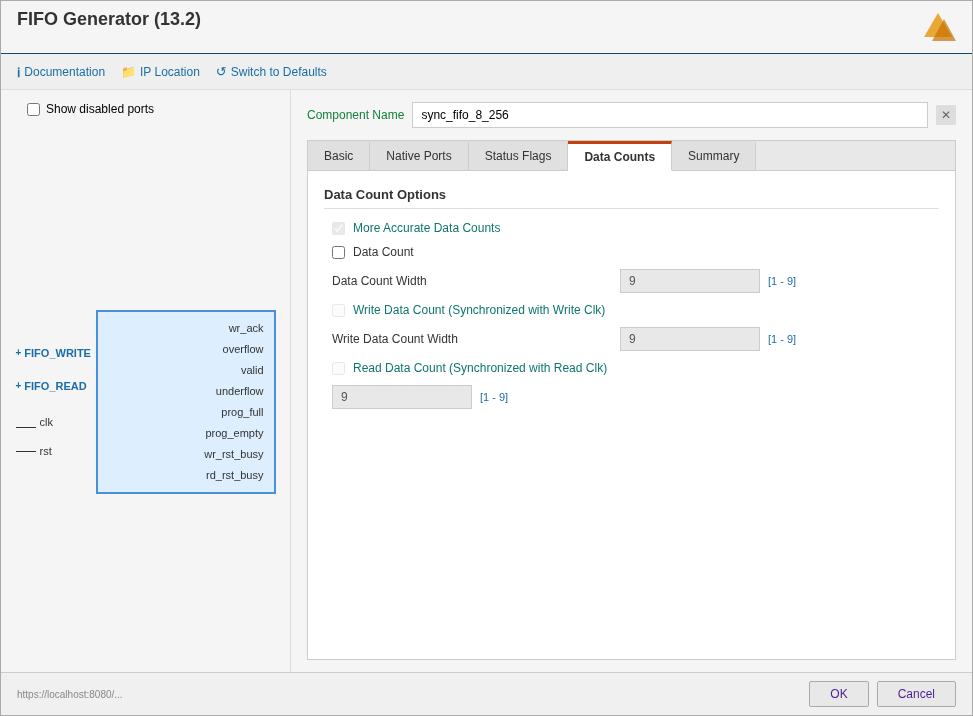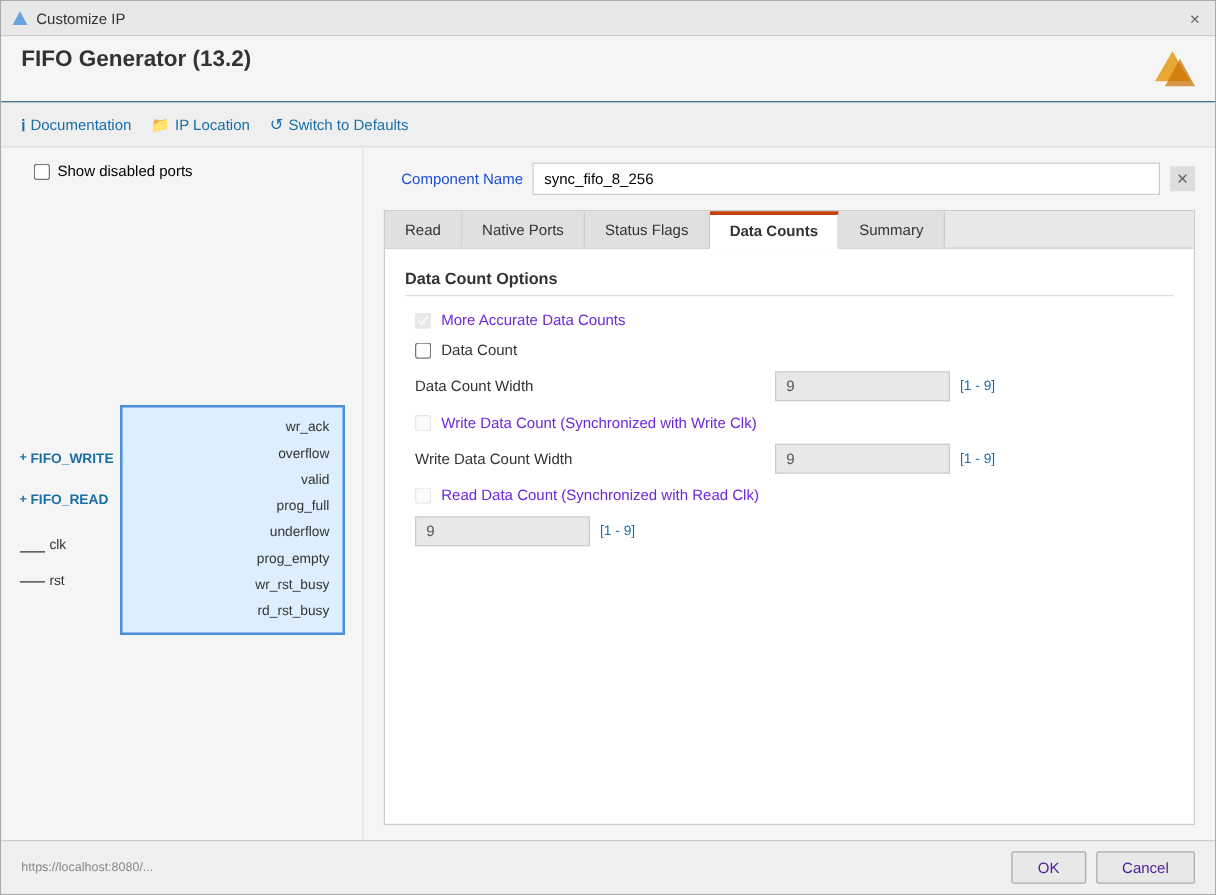--- a/index.html
+++ b/index.html
@@ -110,23 +110,22 @@
       padding: 12px 16px;
     }
     .component-name-row {
       display: flex;
       align-items: center;
       gap: 8px;
       margin-bottom: 12px;
     }
     .component-name-label {
       font-size: 12px;
-      color: #1d4ed8;
+      color: #15803d;
       white-space: nowrap;
-      margin-left: 14px;
     }
     .component-name-input {
       flex: 1;
       padding: 4px 8px;
       border: 1px solid #ccc;
       background: #fff;
       font-size: 12px;
       height: 26px;
     }
     .component-name-clear {
@@ -183,21 +182,21 @@
       align-items: center;
       gap: 8px;
       margin-bottom: 10px;
       padding-left: 8px;
     }
     .option-row label {
       font-size: 12px;
       color: #333;
     }
     .option-row.disabled label {
-      color: #6d28d9;
+      color: #0f766e;
     }
     .field-row {
       display: flex;
       align-items: center;
       gap: 8px;
       margin-bottom: 10px;
       padding-left: 8px;
     }
     .field-row label {
       font-size: 12px;
@@ -259,30 +258,20 @@
     .fifo-row .right-sig {
       color: #333;
       text-align: right;
     }
   </style>
 </head>
 <body>
 
 <div class="window">
 
-  <div class="title-bar">
-    <div class="title-bar-left">
-
-      <svg width="14" height="14" viewBox="0 0 14 14">
-        <polygon points="7,1 13,12 1,12" fill="#4a90d9" opacity="0.8"></polygon>
-      </svg>
-      <span>Customize IP</span>
-    </div>
-    <button class="title-bar-close">×</button>
-  </div>
 
   <div class="header-section">
     <span class="app-title">FIFO Generator (13.2)</span>
 
     <svg width="36" height="36" viewBox="0 0 36 36">
       <polygon points="18,4 32,28 4,28" fill="#e8a020" opacity="0.9"></polygon>
       <polygon points="24,10 36,32 12,32" fill="#c87000" opacity="0.7"></polygon>
     </svg>
   </div>
 
@@ -339,25 +328,25 @@
             <div class="fifo-row">
               <span></span>
                 <span class="right-sig">overflow</span>
             </div>
             <div class="fifo-row">
               <span></span>
                 <span class="right-sig">valid</span>
             </div>
             <div class="fifo-row">
               <span></span>
+                <span class="right-sig">underflow</span>
+            </div>
+            <div class="fifo-row">
+              <span></span>
                 <span class="right-sig">prog_full</span>
-            </div>
-            <div class="fifo-row">
-              <span></span>
-                <span class="right-sig">underflow</span>
             </div>
             <div class="fifo-row">
               <span></span>
                 <span class="right-sig">prog_empty</span>
             </div>
             <div class="fifo-row">
               <span></span>
                 <span class="right-sig">wr_rst_busy</span>
             </div>
             <div class="fifo-row">
@@ -372,21 +361,21 @@
     <div class="right-panel">
 
       <div class="component-name-row">
         <label class="component-name-label">Component Name</label>
         <input class="component-name-input" type="text" value="sync_fifo_8_256" style="">
         <button class="component-name-clear">✕</button>
       </div>
 
       <div class="tabs-container">
         <div class="tabs-header">
-          <div class="tab">Read</div>
+          <div class="tab">Basic</div>
           <div class="tab">Native Ports</div>
           <div class="tab">Status Flags</div>
           <div class="tab active">Data Counts</div>
           <div class="tab">Summary</div>
         </div>
 
         <div class="tab-content">
           <div class="section-title">Data Count Options</div>
 
           <div class="option-row disabled">

